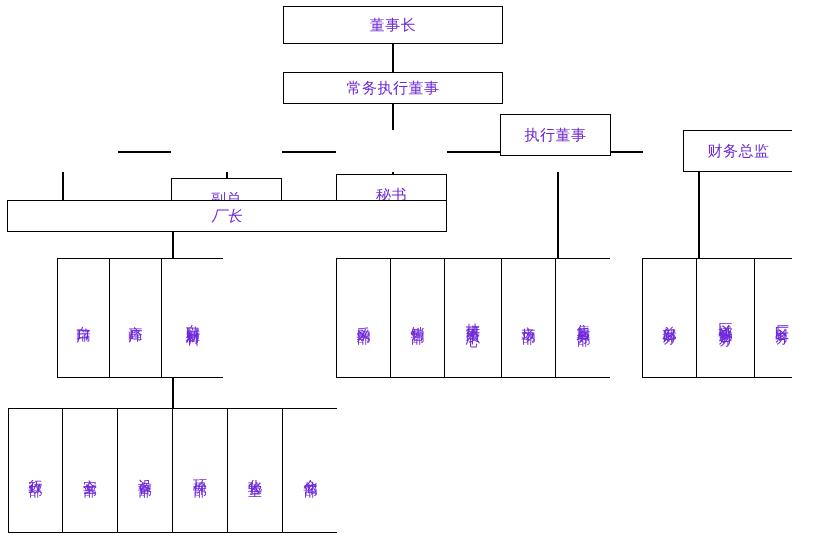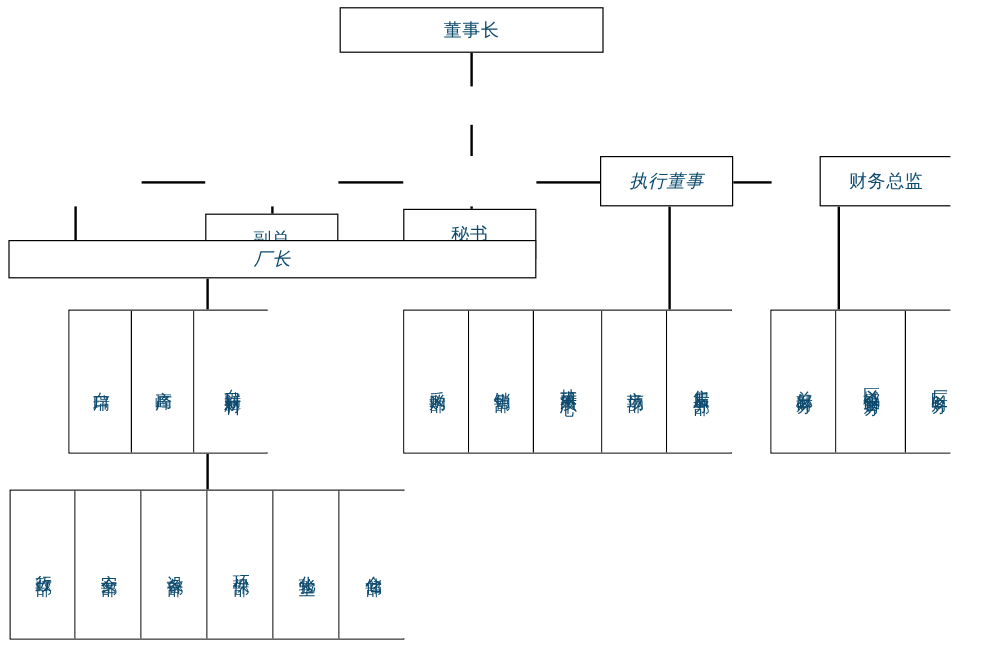--- a/index.html
+++ b/index.html
@@ -6,21 +6,21 @@
     margin: 0;
     padding: 0;
     background: #ffffff;
   }
   #chart {
     position: relative;
     width: 792px;
     height: 553px;
     background: #ffffff;
     font-family: "DejaVu Sans", "Liberation Sans", sans-serif;
-    color: #0c4a6e;
+    color: #6d28d9;
     overflow: hidden;
   }
   .box {
     position: absolute;
     box-sizing: border-box;
     border: 1.6px solid #000000;
     background: #ffffff;
     display: flex;
     align-items: center;
     justify-content: center;
@@ -71,33 +71,36 @@
 <body>
 
 <div id="chart">
 
   <div class="box" style="left:283px; top:6px; width:220px; height:38px;">
     <span>董事长</span>
   </div>
 
   <div class="line-v" style="left:392px; top:44px; height:28px;"></div>
 
+  <div class="box" style="left:283px; top:72px; width:220px; height:32px;">
+    <span>常务执行董事</span>
+  </div>
 
   <div class="line-v" style="left:392px; top:104px; height:26px;"></div>
 
 
   <div class="box" style="left:171px; top:130px; width:111px; height:42px;margin-top:48px;">
     <span>副总</span>
   </div>
 
   <div class="box" style="left:336px; top:130px; width:111px; height:42px;margin-top:44px;">
     <span>秘书</span>
   </div>
 
-  <div class="box" style="left:500px; top:130px; width:111px; height:42px;font-style:italic;">
+  <div class="box" style="left:500px; top:114px; width:111px; height:42px;">
     <span>执行董事</span>
   </div>
 
   <div class="box" style="left:643px; top:130px; width:111px; height:42px;margin-left:40px;">
     <span>财务总监</span>
   </div>
 
   <div class="line-h" style="left:118px; top:151px; width:53px;"></div>
   <div class="line-h" style="left:282px; top:151px; width:54px;"></div>
   <div class="line-h" style="left:447px; top:151px; width:53px;"></div>

